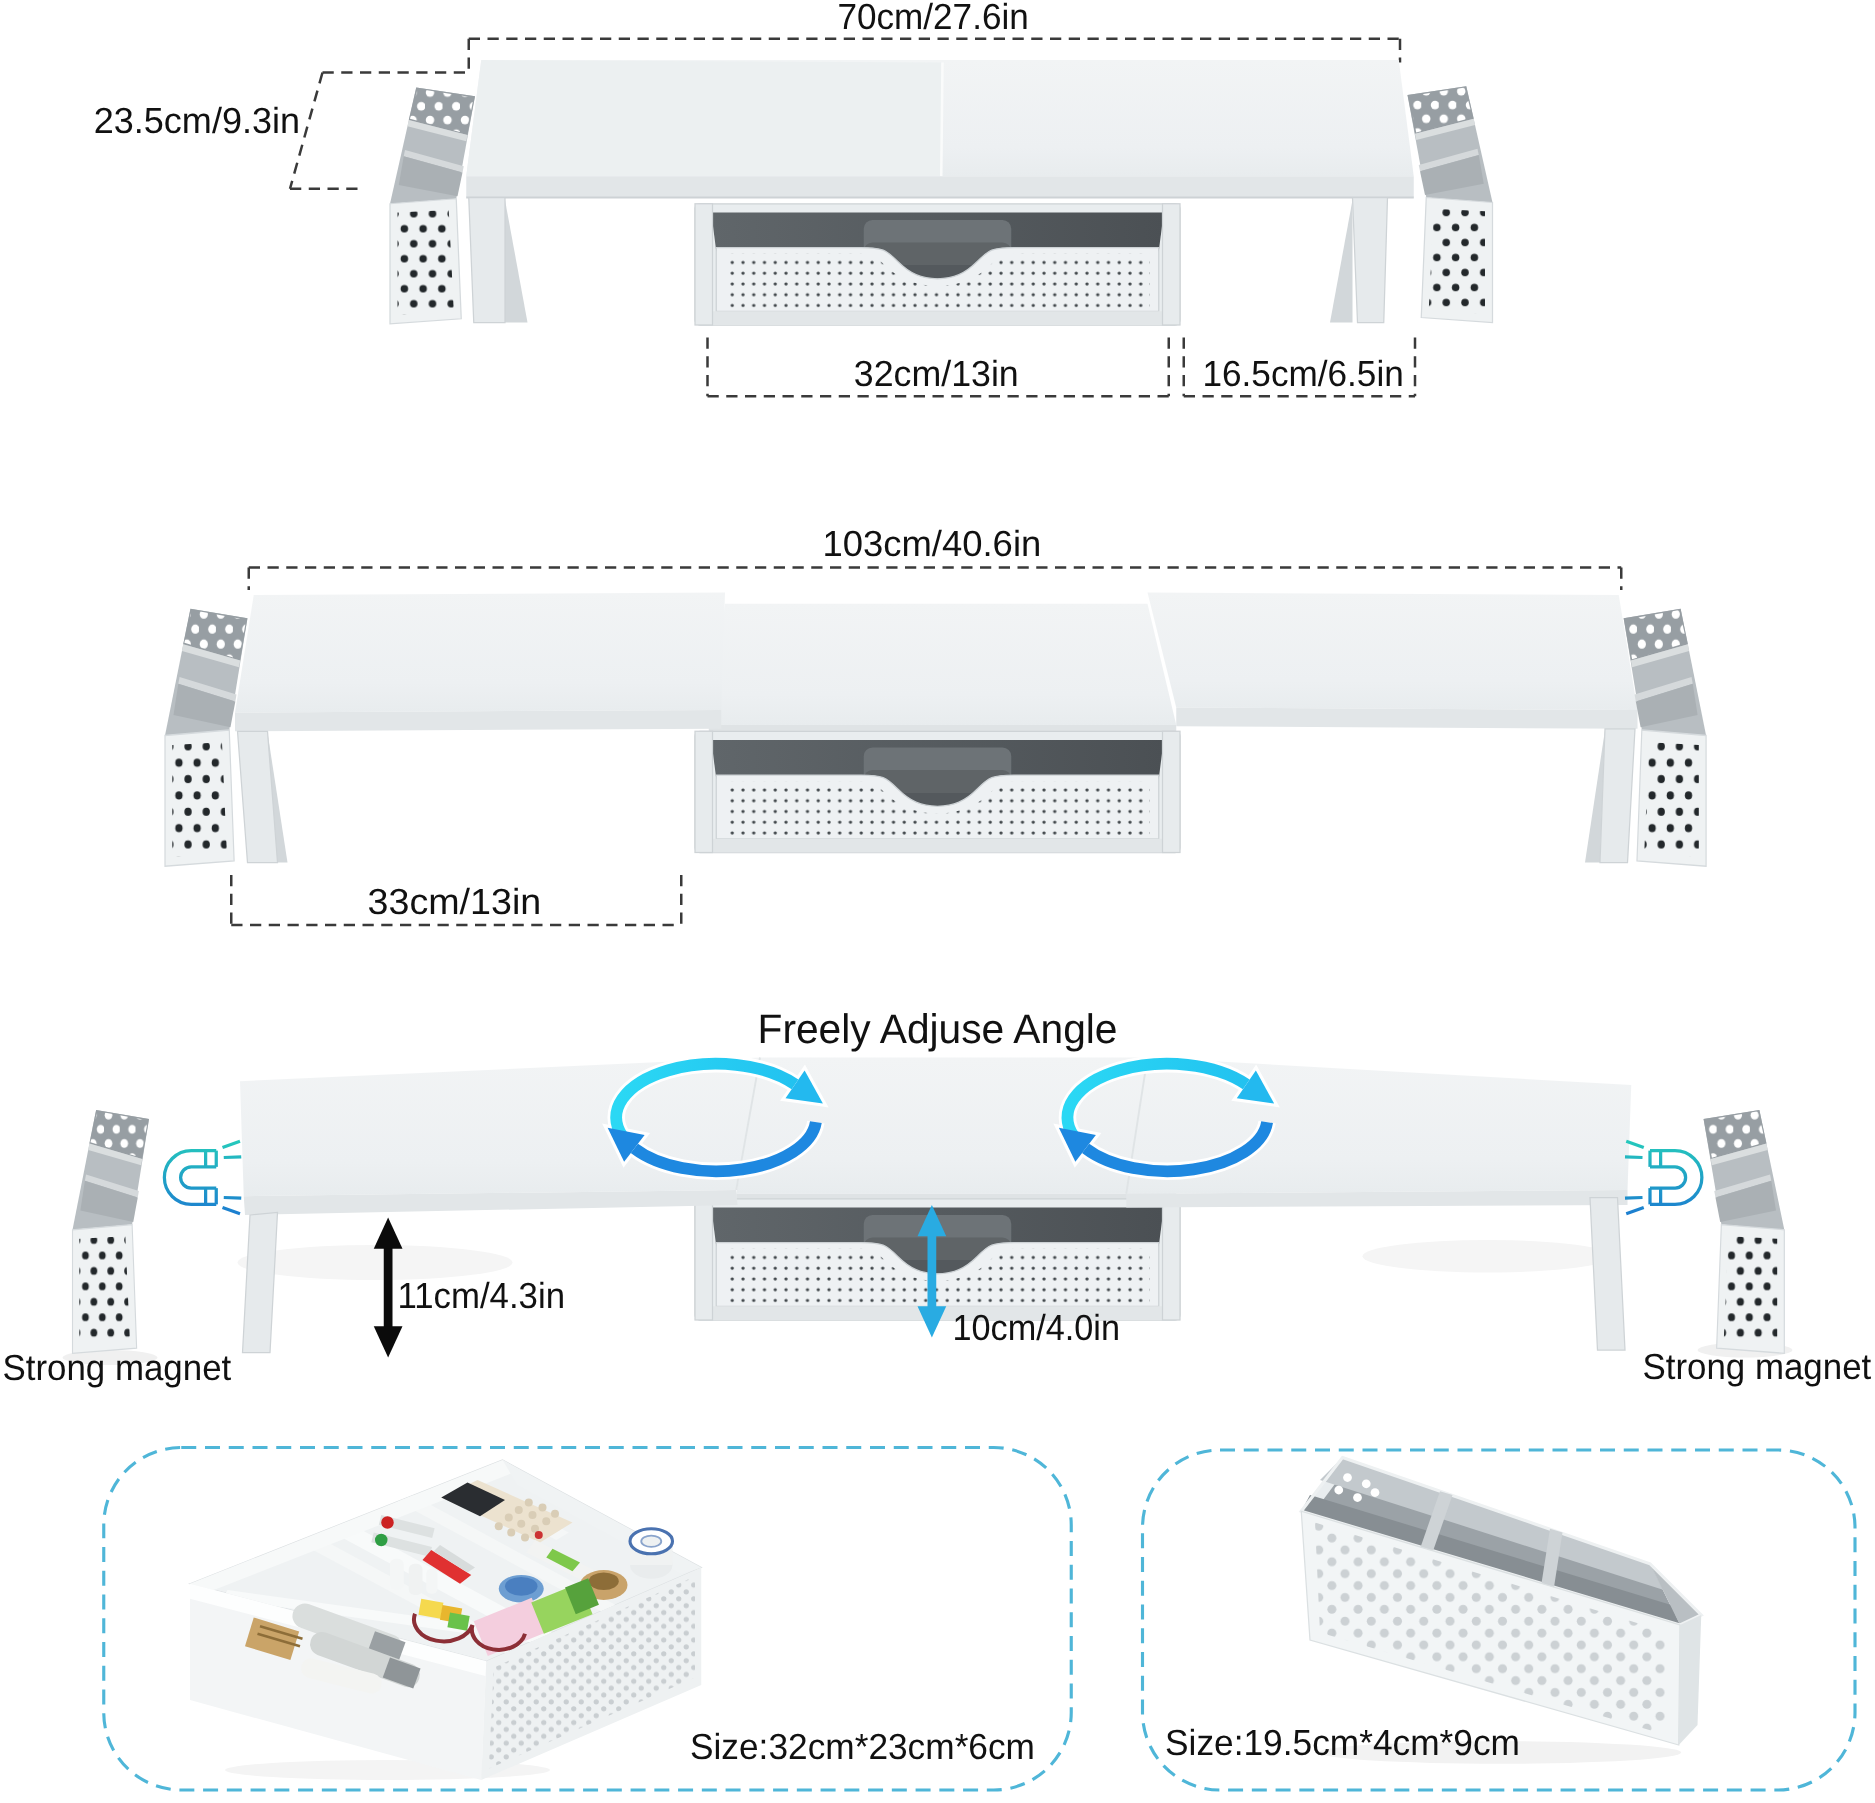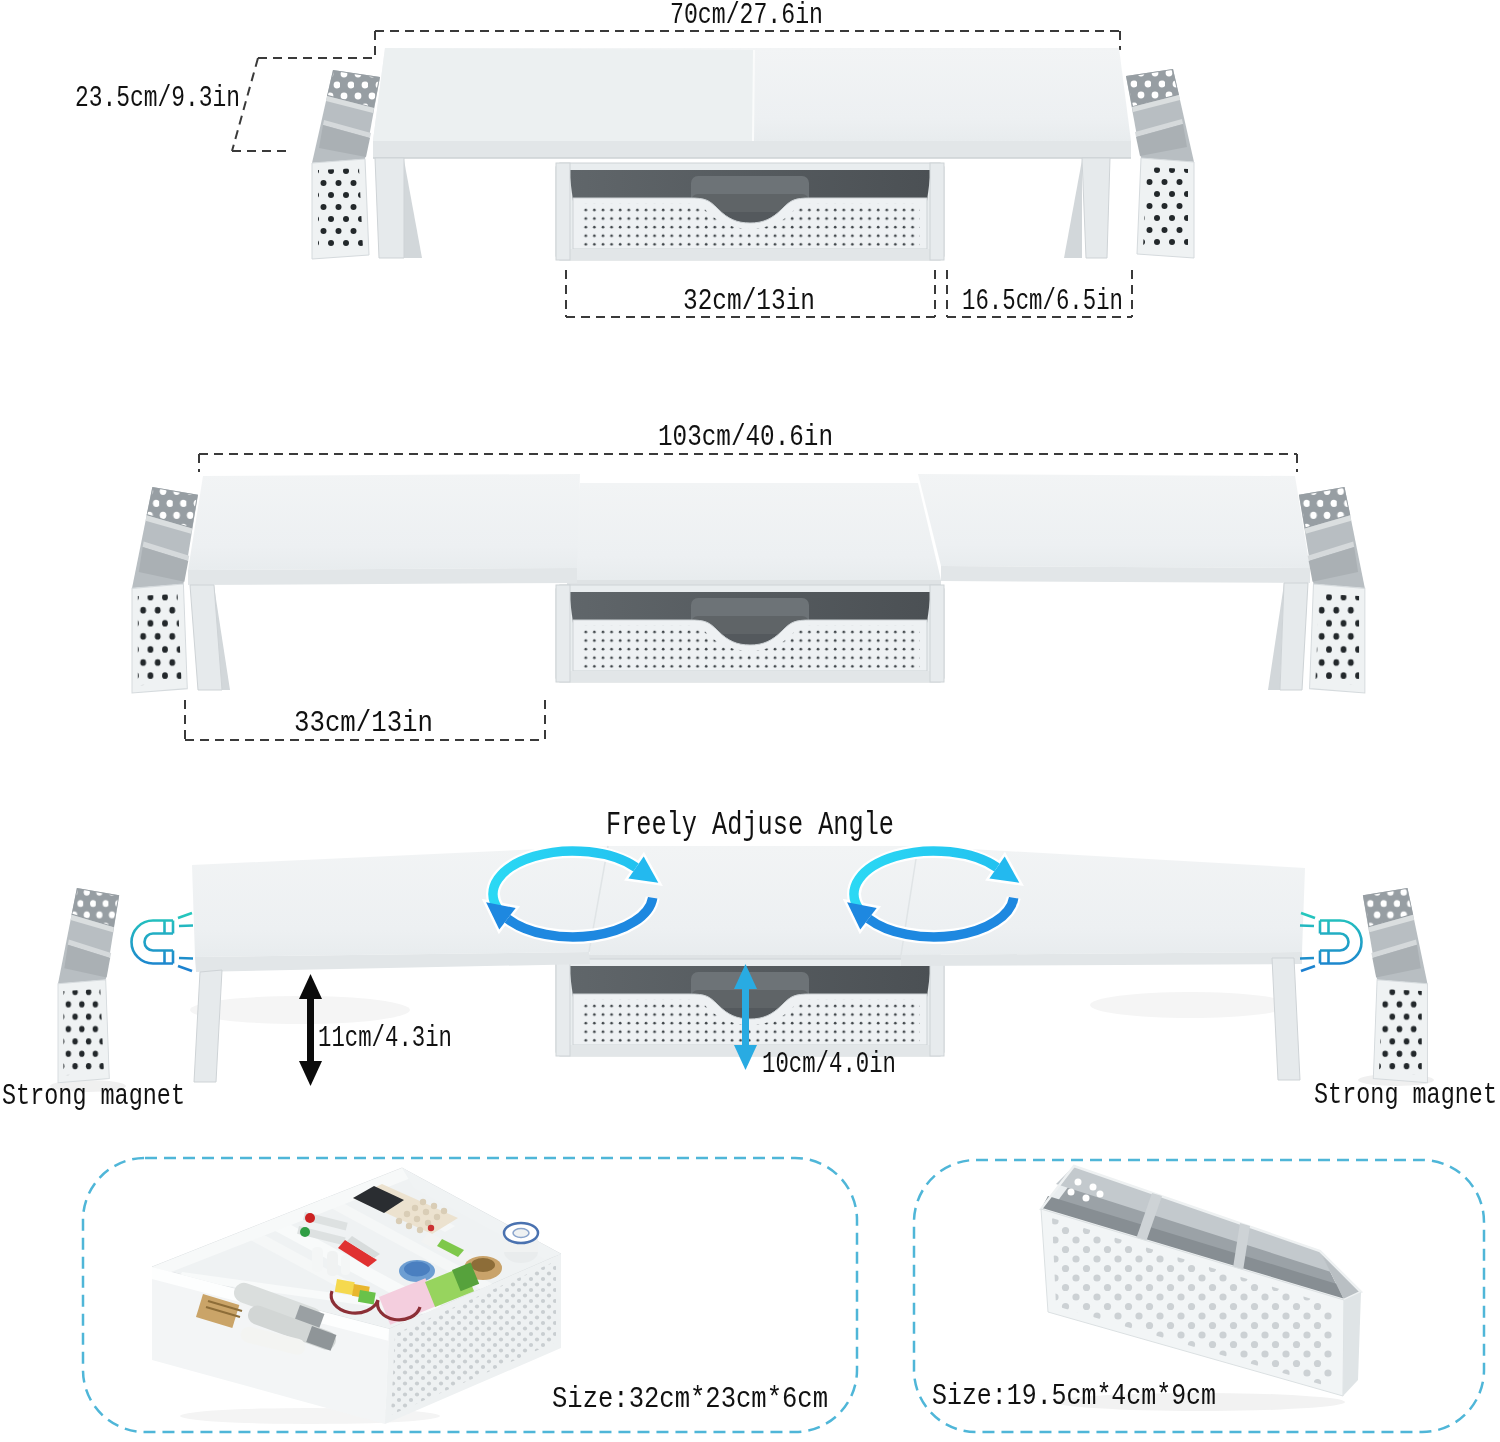--- a/index.html
+++ b/index.html
@@ -1,17 +1,17 @@
 <!DOCTYPE html>
 <html><head>
 <meta charset="utf-8">
 <style>
   html,body{margin:0;padding:0;background:#ffffff;}
   #page{position:relative;width:1500px;height:1442px;background:#ffffff;overflow:hidden;
-        font-family:Liberation Mono, monospace;}
+        font-family:Liberation Sans, sans-serif;}
   svg{display:block}
 </style>
 </head>
 <body>
 <div id="page">
 <svg width="1500" height="1442" viewBox="0 0 1500 1442">
 <defs>
   <pattern id="pdots" width="8.6" height="8.6" patternUnits="userSpaceOnUse">
     <circle cx="4" cy="4" r="1.35" fill="#41474b"></circle>
   </pattern>

